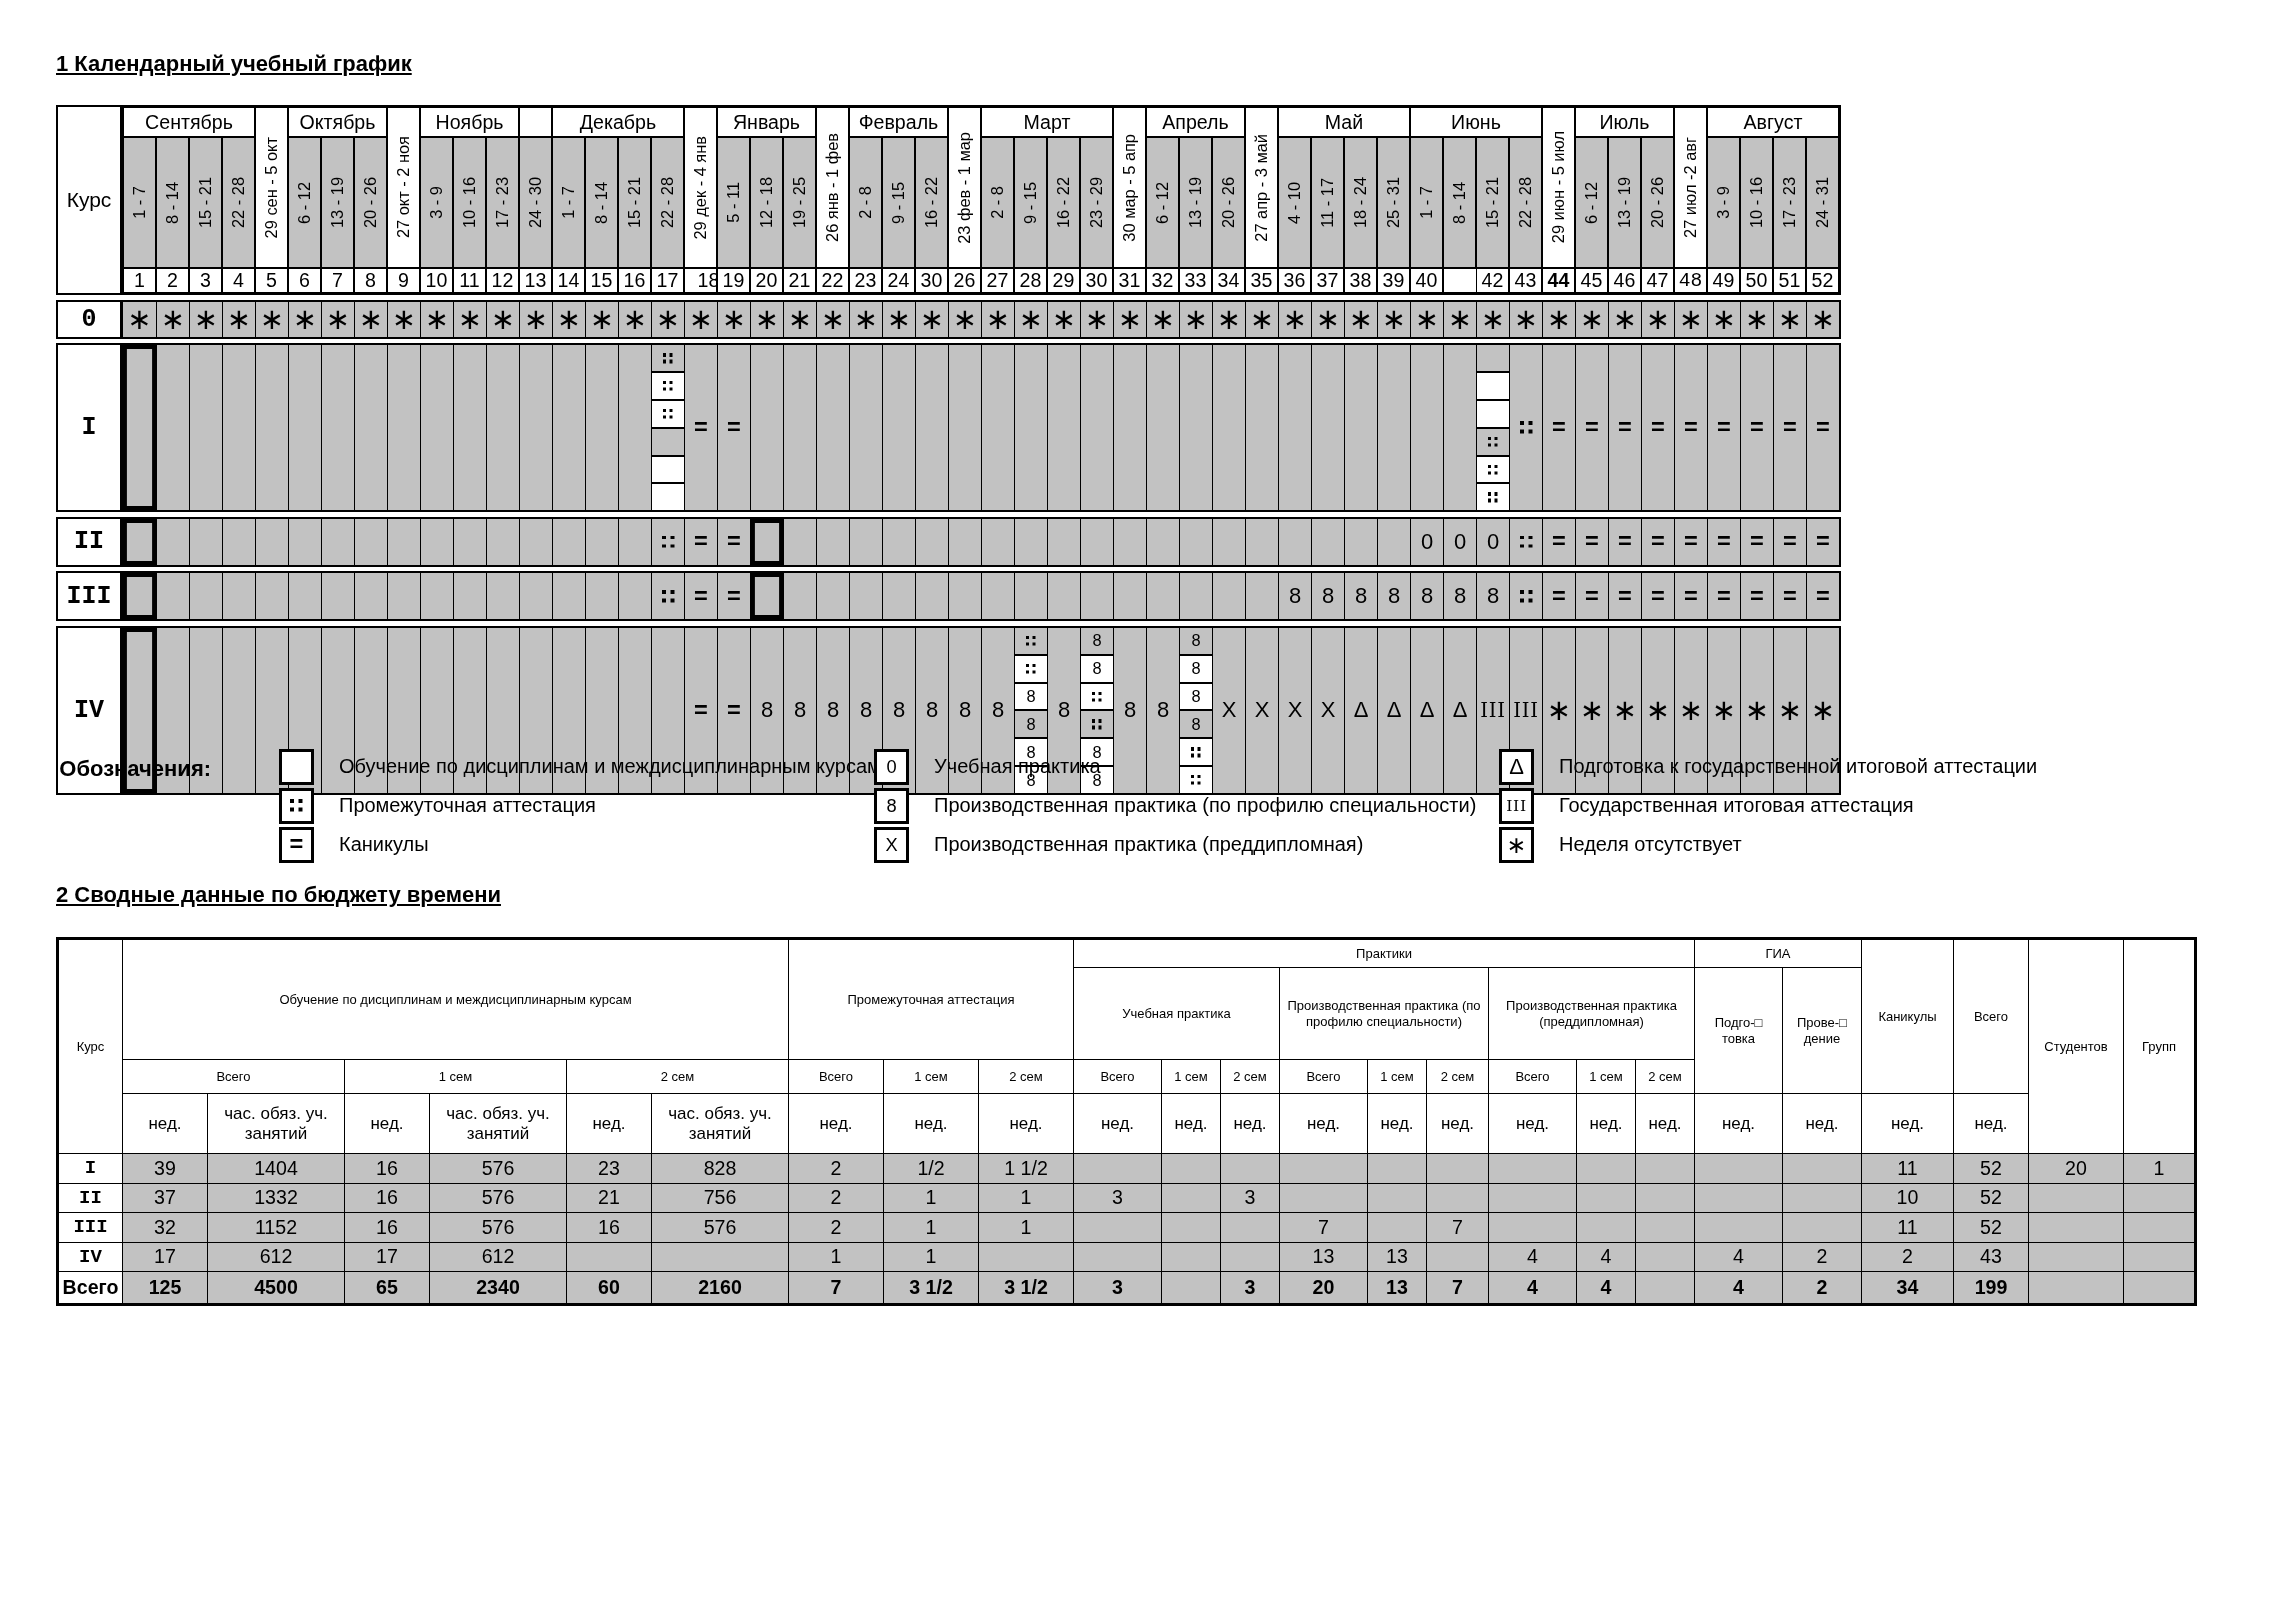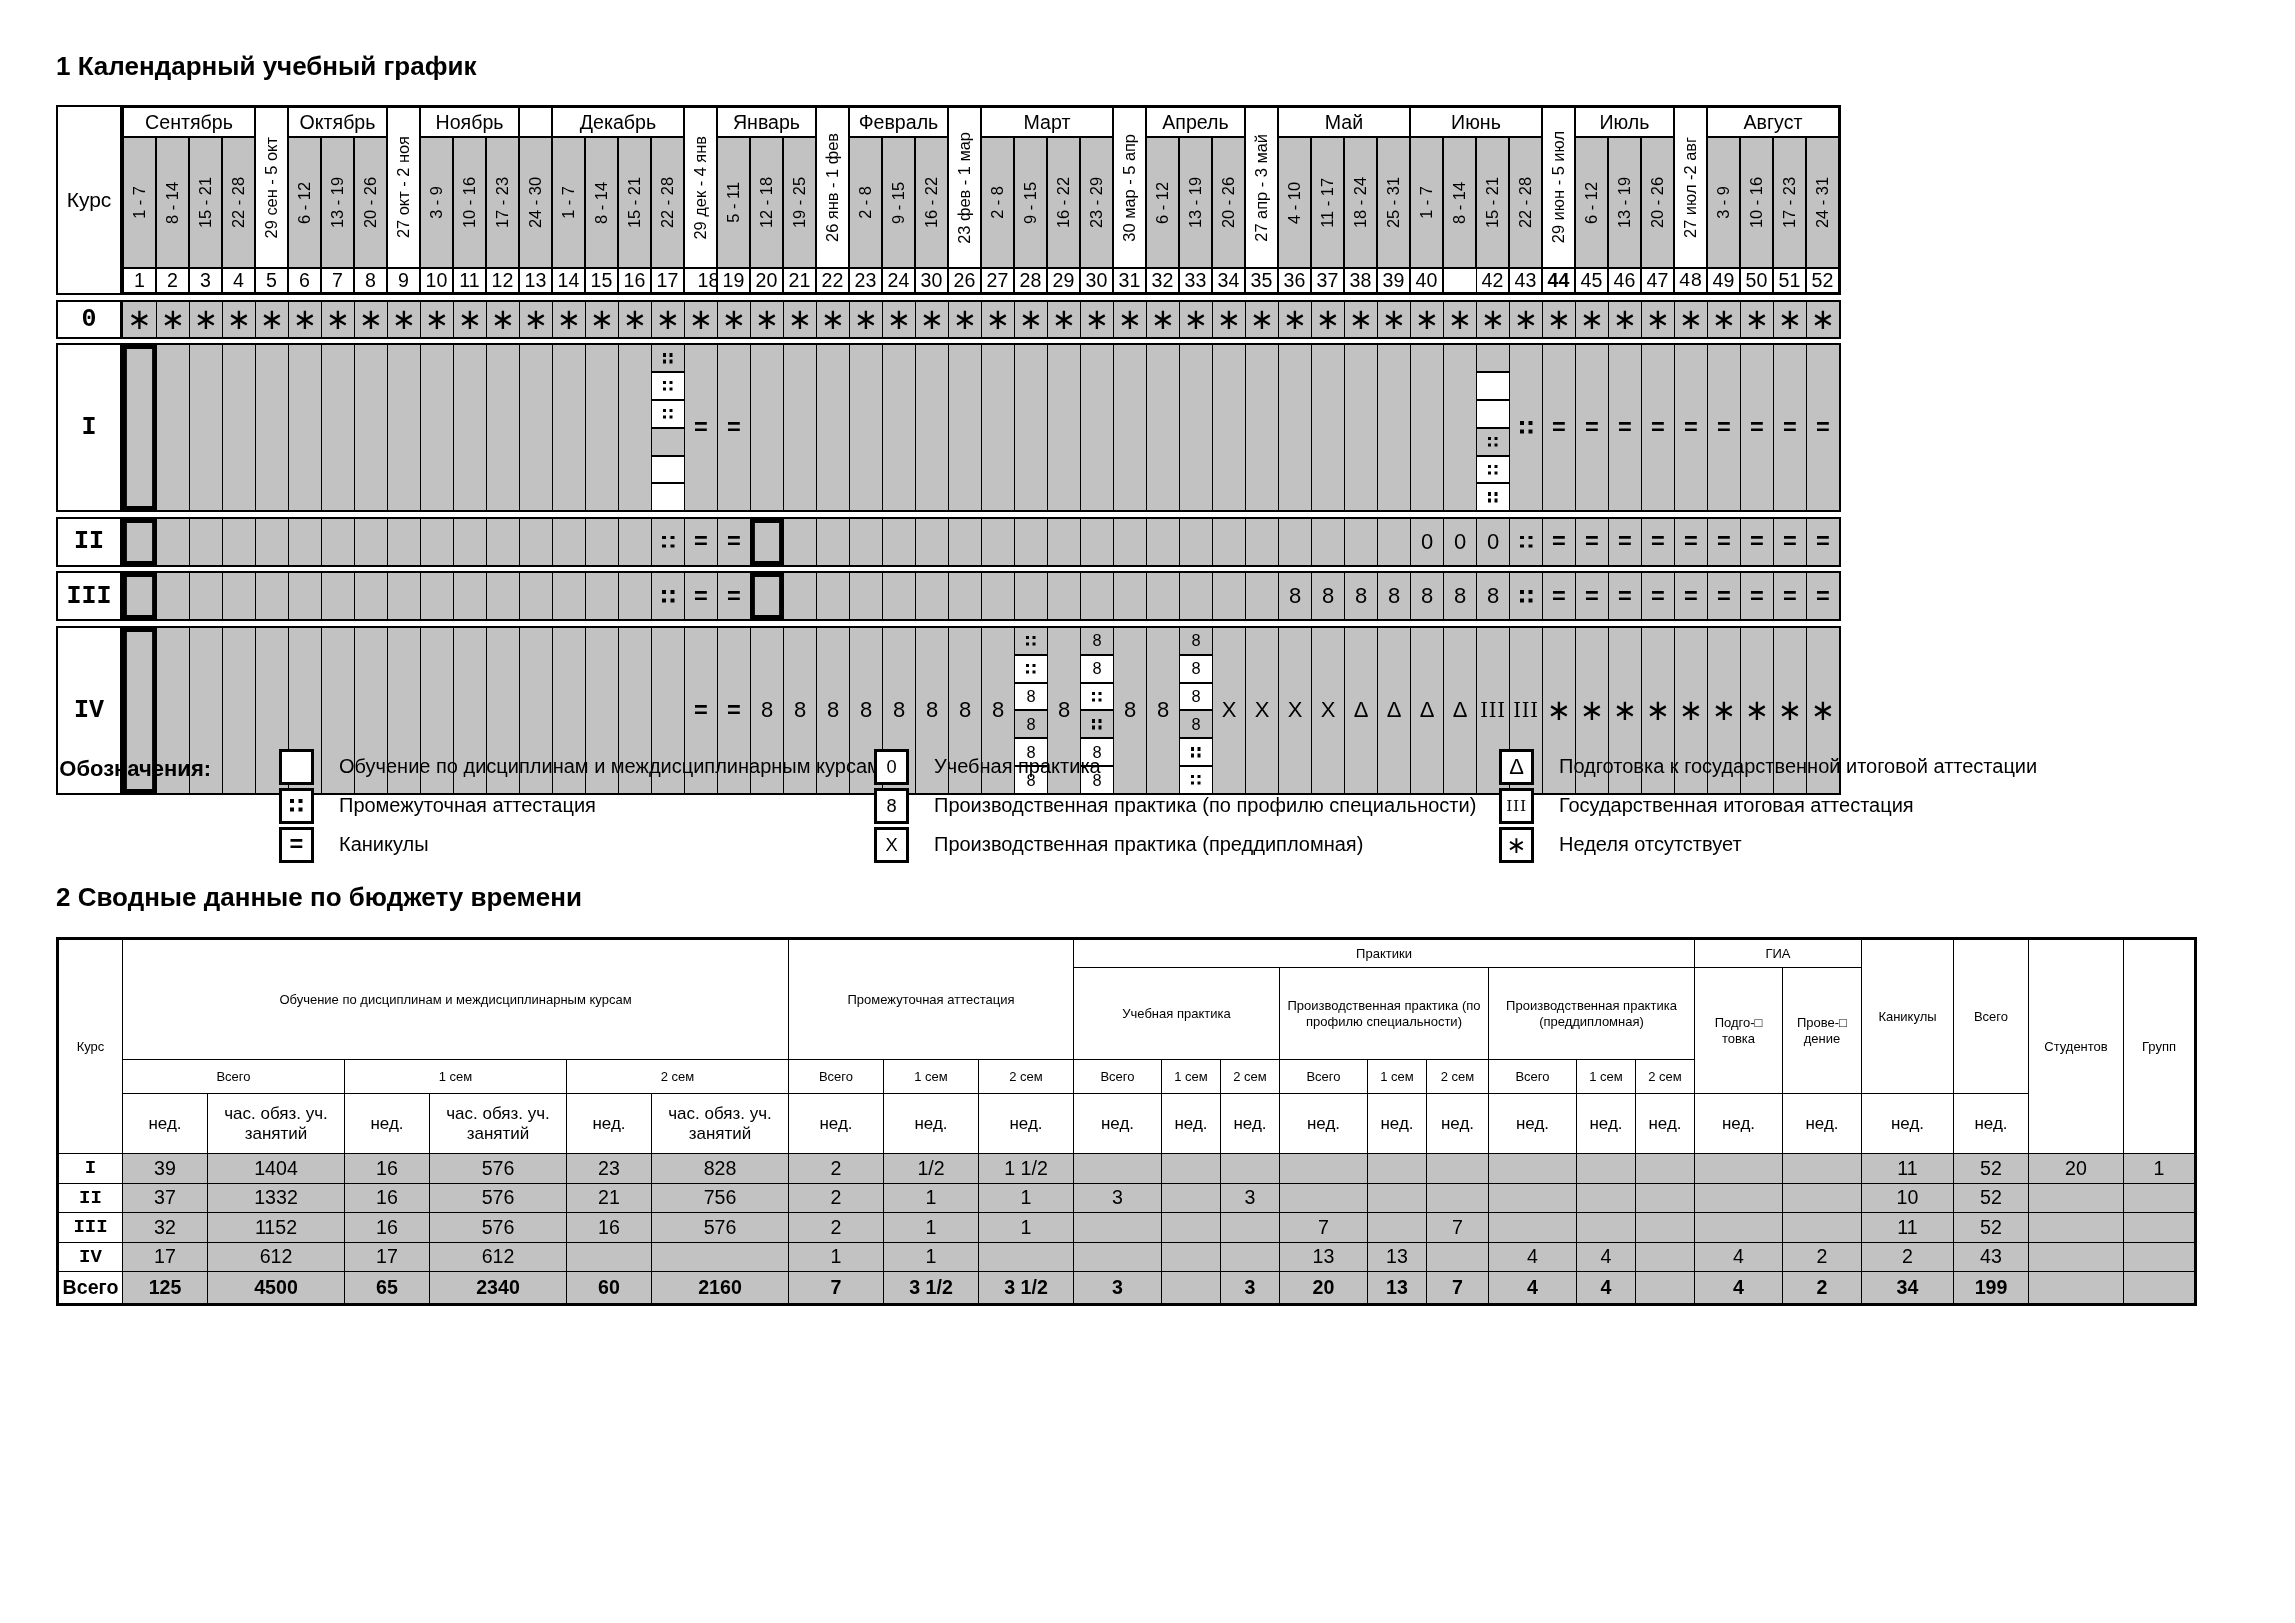--- a/index.html
+++ b/index.html
@@ -1,20 +1,20 @@
 <!DOCTYPE html>
 <html style="font-size:10.5px"><head>
 <meta charset="utf-8">
 <style>
   html,body{margin:0;padding:0;}
   body{
     width:2295px;height:1623px;position:relative;background:#fff;color:#000;
     font-family:"Liberation Sans",sans-serif;
   }
-  .sec-title{position:absolute;font-size:26px;font-weight:bold;white-space:nowrap;}
+  .sec-title{position:absolute;font-size:22px;font-weight:bold;white-space:nowrap;text-decoration:underline;}
   #title1{left:56px;top:51px;}
   #title2{left:56px;top:882px;}
 
   
   .cal-table{position:absolute;left:56px;top:105px;}
   .cal-head{
     display:grid;grid-template-columns:65px repeat(52,33px);
     grid-template-rows:30px 131px 25px;border:2.6px solid #000;background:#fff;
   }
   .cal-course-label{

